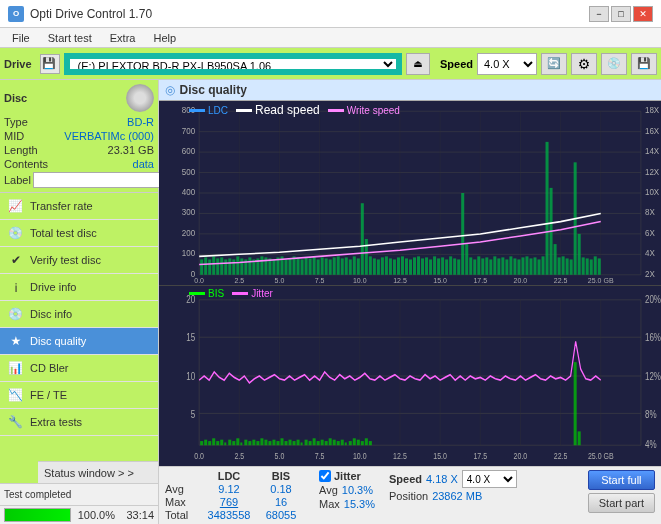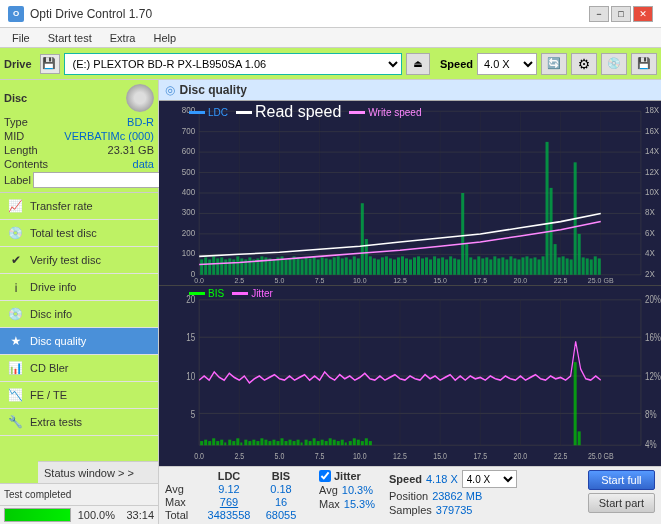--- a/index.html
+++ b/index.html
@@ -42,21 +42,21 @@
       display: flex;
       align-items: center;
       padding: 2px 4px;
       border-bottom: 1px solid #ccc;
       gap: 4px;
     }
     .toolbar-label { font-size: 11px; font-weight: bold; color: #333; margin-right: 4px; }
     .drive-select {
       flex: 1;
       height: 22px;
-      border: 1px solid #14b8a6;
+      border: 6px solid #14b8a6;
       background: white;
       font-size: 11px;
       padding: 0 4px;
     }
     .eject-btn { width: 24px; height: 22px; background: #e0e0e0; border: 1px solid #aaa; display: flex; align-items: center; justify-content: center; cursor: pointer; font-size: 10px; }
     .speed-label { font-size: 11px; font-weight: bold; margin-left: 6px; }
     .speed-select { height: 22px; border: 1px solid #aaa; background: white; font-size: 11px; padding: 0 2px; width: 60px; }
     .toolbar-icon-btn { width: 26px; height: 22px; background: #e0e0e0; border: 1px solid #aaa; display: flex; align-items: center; justify-content: center; cursor: pointer; font-size: 11px; }
 
     
@@ -360,21 +360,21 @@
 
       <div class="top-chart">
         
         <div class="legend">
           <div class="legend-item">
             <div class="legend-color" style="background:#3399ff;"></div>
             <span style="color:#3399ff;font-size:10px;">LDC</span>
           </div>
           <div class="legend-item">
             <div class="legend-color" style="background:#ffffff;"></div>
-            <span style="color:#ffffff;font-size:16px;">Read speed</span>
+            <span style="color:#ffffff;font-size:12px;">Read speed</span>
           </div>
           <div class="legend-item">
             <div class="legend-color" style="background:#ff88ff;"></div>
             <span style="color:#ff88ff;font-size:10px;">Write speed</span>
           </div>
         </div>
 
         <svg class="chart-svg" viewBox="0 0 500 180" preserveAspectRatio="none">
 
           <rect width="500" height="180" fill="#1e2040"></rect>
@@ -700,24 +700,20 @@
             <span style="color:#333;font-weight:bold;">Speed</span>
             <span style="color:#0066cc;">4.18 X</span>
             <select style="height:18px;font-size:10px;border:1px solid #aaa;background:white;width:55px;">
               <option>4.0 X</option>
             </select>
           </div>
           <div style="display:flex;gap:4px;align-items:center;">
             <span style="color:#333;">Position</span>
             <span style="color:#0066cc;">23862 MB</span>
           </div>
-          <div style="display:flex;gap:4px;align-items:center;">
-            <span style="color:#333;">Samples</span>
-            <span style="color:#0066cc;">379735</span>
-          </div>
         </div>
 
         <div style="display:flex;flex-direction:column;gap:3px;margin-left:auto;border-radius:19px;">
           <button class="start-full-btn">Start full</button>
           <button class="start-part-btn">Start part</button>
         </div>
       </div>
     </div>
 
   </div>

